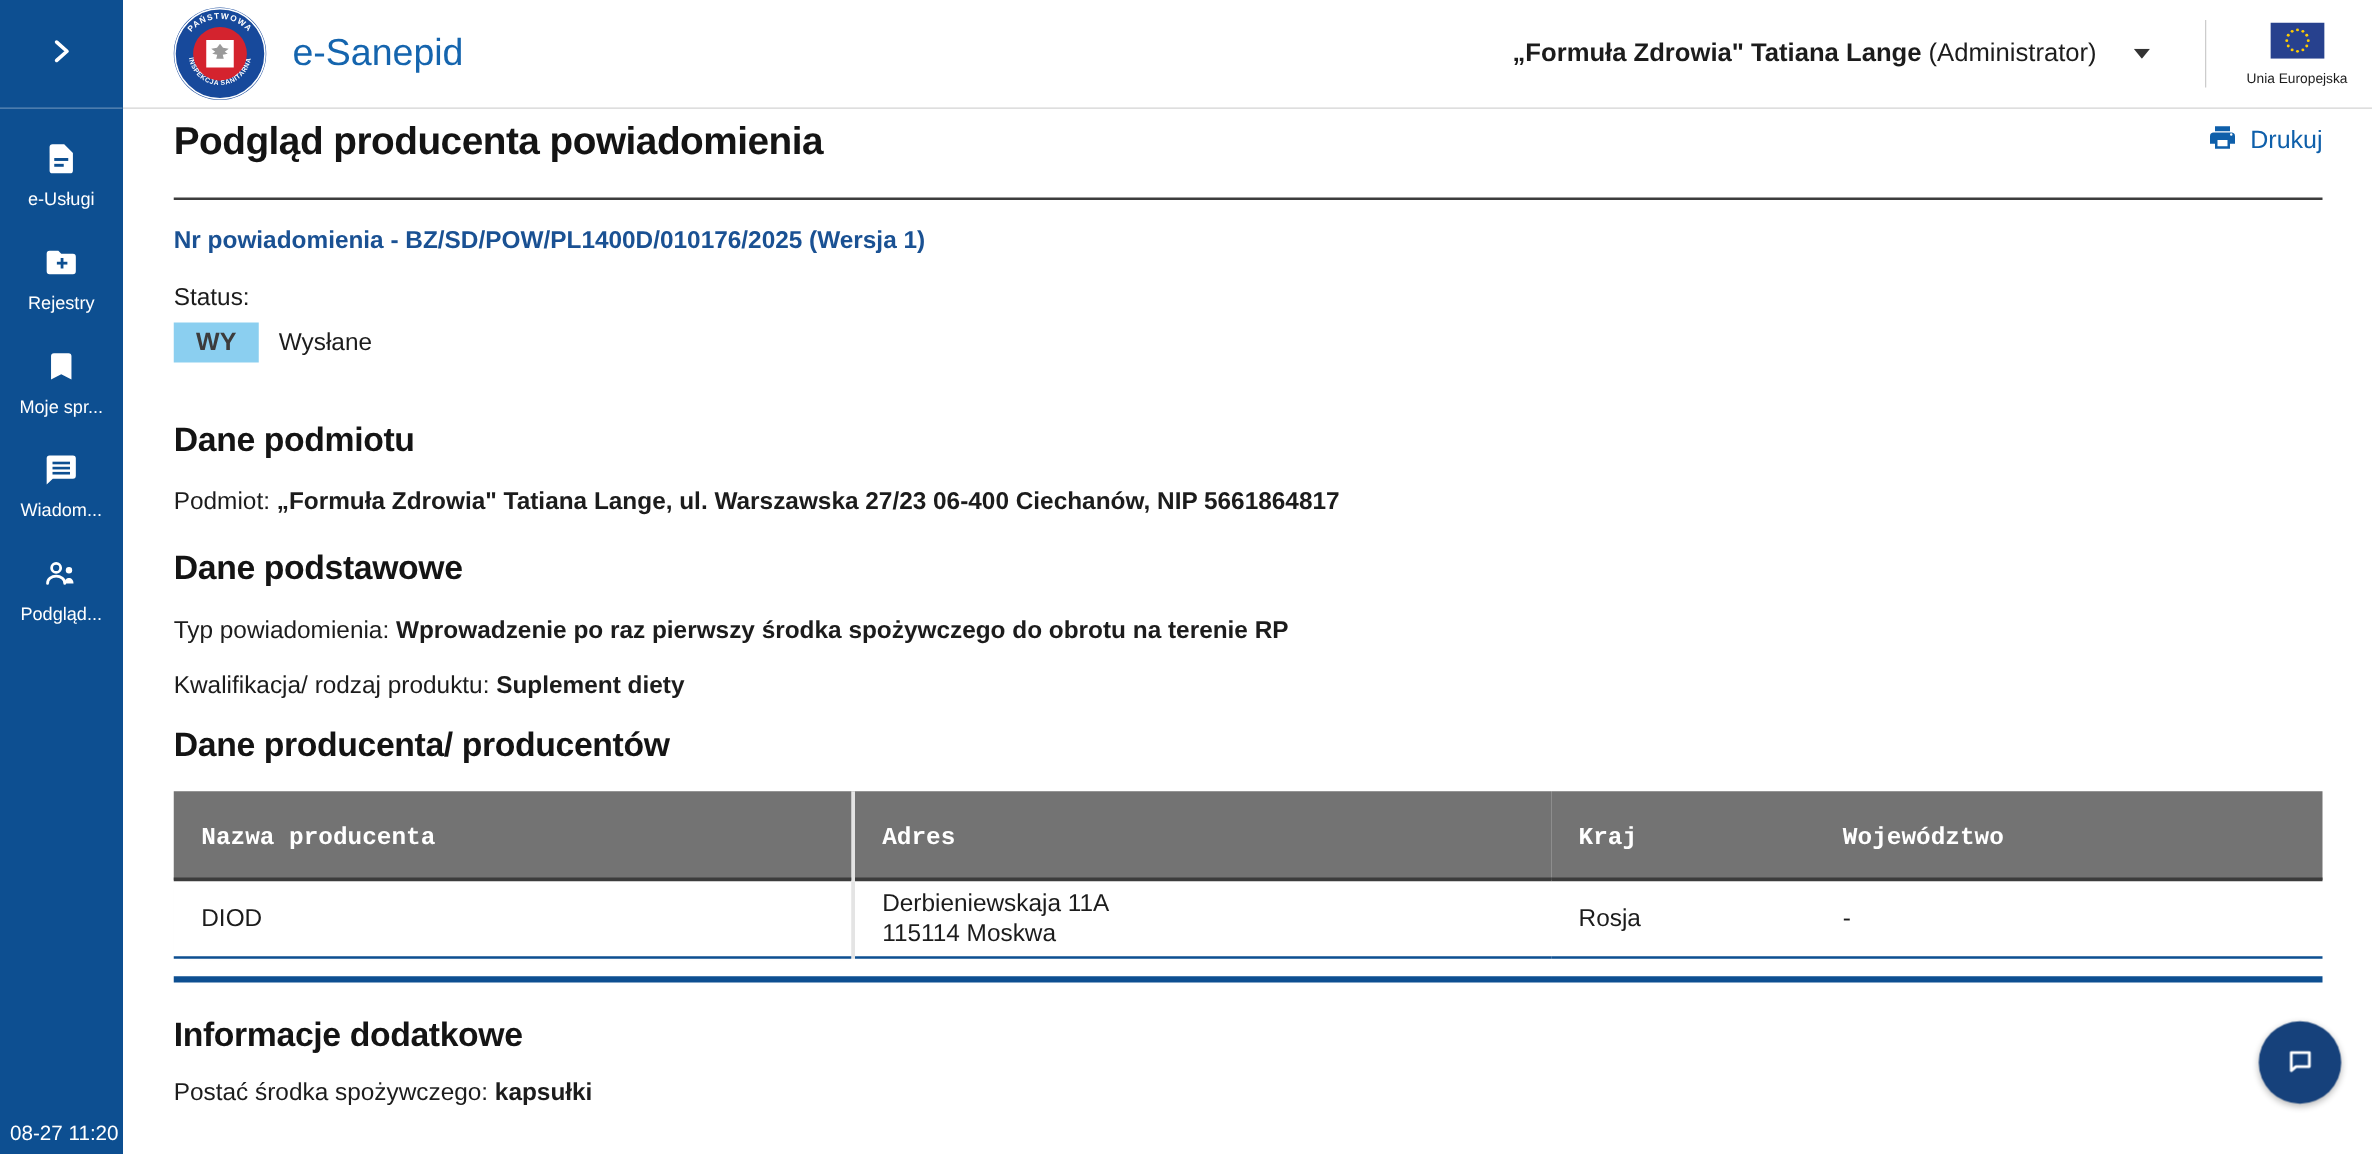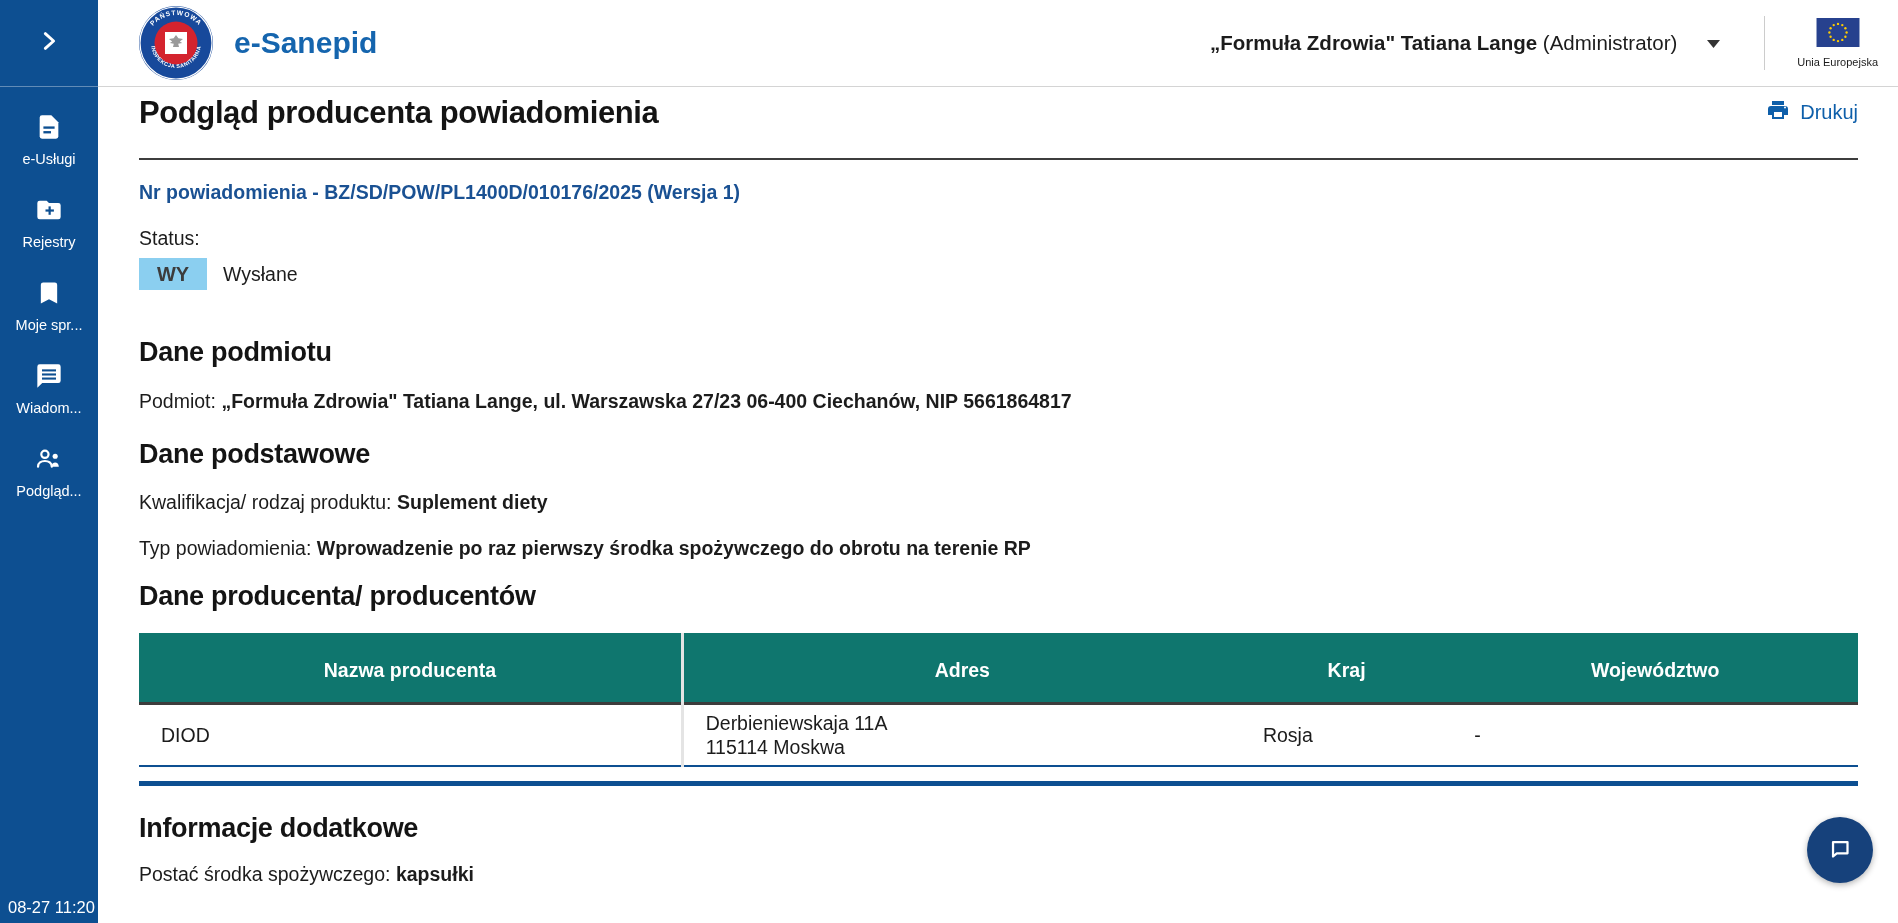--- a/index.html
+++ b/index.html
@@ -15,21 +15,21 @@
   .nav-item { width:98px; height:70px; margin-bottom:13px; display:flex; flex-direction:column;
     align-items:center; justify-content:flex-start; cursor:pointer; }
   .nav-item svg { width:28px; height:28px; }
   .nav-label { font-size:14.5px; margin-top:6px; white-space:nowrap; }
   .sidebar-timestamp { margin-top:auto; padding:0 0 6px 8px; font-size:16.5px; white-space:nowrap; }
 
   
   .header { position:fixed; left:98px; top:0; right:0; height:87px; background:#fff;
     border-bottom:1px solid #d4d4d4; display:flex; align-items:center; z-index:4; }
   .logo { width:76px; height:76px; margin-left:40px; flex:0 0 auto; }
-  .app-name { font-size:30px; font-weight:700; color:#1565ae; margin-left:20px; }
+  .app-name { font-size:30px; font-weight:400; color:#1565ae; margin-left:20px; }
   .header-spacer { flex:1; }
   .user-menu { display:flex; align-items:center; cursor:pointer; }
   .user-name { font-size:20.5px; font-weight:700; color:#1c1c1c; }
   .user-role { font-size:20.5px; font-weight:400; color:#1c1c1c; white-space:pre; }
   .caret { margin-left:30px; }
   .v-divider { width:1px; height:54px; background:#ccc; margin:0 0 0 44px; }
   .eu-block { display:flex; flex-direction:column; align-items:center; margin:0 20px 0 32px; }
   .eu-label { font-size:11px; margin-top:5px; color:#1c1c1c; }
 
   
@@ -54,22 +54,22 @@
   .line { font-size:19.5px; line-height:24px; }
   .line .lbl { font-weight:400; }
   .line .val { font-weight:700; }
   .l-podmiot { margin-top:21px; }
   .l-typ { margin-top:22px; }
   .l-kwal, .l-nazwa { margin-top:20px; }
   .l-partial { margin-top:18px; }
 
   
   table.producers { width:100%; margin-top:21px; border-collapse:collapse; }
-  table.producers th { background:#0f766e; color:#fff; text-align:center; font-size:19.5px;
-    font-weight:700; padding:24px 22px 19px 22px; line-height:26px; }
+  table.producers th { background:#737373; color:#fff; text-align:left; font-size:19.5px;
+    font-weight:700; padding:24px 22px 19px 22px; line-height:26px;font-family:Liberation Mono, monospace; }
   table.producers th:first-child, table.producers td:first-child { border-right:3px solid #e4e4e4; }
   table.producers thead tr { border-bottom:3px solid #3c3c3c; }
   table.producers tbody tr { border-bottom:2px solid #0d4f91; }
   table.producers td { font-size:19.5px; padding:6px 22px; line-height:24px; height:61px;
     vertical-align:middle; background:#fff; }
   table.producers td:first-child { box-shadow:3px 0 5px -2px rgba(0,0,0,.18); }
   .col-nazwa { width:31.6%; } .col-adres { width:32.5%; } .col-kraj { width:12.3%; } .col-woj { width:23.6%; }
 
   .thick-rule { border:none; height:5px; background:#0d4f91; margin-top:14px; }
 
@@ -222,22 +222,22 @@
   <div class="status-label">Status:</div>
   <div class="status-row">
     <div class="status-badge">WY</div>
     <span class="status-text">Wysłane</span>
   </div>
 
   <h2 class="h-podmiotu">Dane podmiotu</h2>
   <p class="line l-podmiot"><span class="lbl">Podmiot: </span><span class="val">„Formuła Zdrowia" Tatiana Lange, ul. Warszawska 27/23 06-400 Ciechanów, NIP 5661864817</span></p>
 
   <h2 class="h-podstawowe">Dane podstawowe</h2>
+  <p class="line l-typ"><span class="lbl">Typ powiadomienia: </span><span class="val">Wprowadzenie po raz pierwszy środka spożywczego do obrotu na terenie RP</span></p>
   <p class="line l-kwal"><span class="lbl">Kwalifikacja/ rodzaj produktu: </span><span class="val">Suplement diety</span></p>
-  <p class="line l-typ"><span class="lbl">Typ powiadomienia: </span><span class="val">Wprowadzenie po raz pierwszy środka spożywczego do obrotu na terenie RP</span></p>
 
   <h2 class="h-producenci">Dane producenta/ producentów</h2>
 
   <table class="producers">
     <thead>
       <tr>
         <th class="col-nazwa">Nazwa producenta</th>
         <th class="col-adres">Adres</th>
         <th class="col-kraj">Kraj</th>
         <th class="col-woj">Województwo</th>

